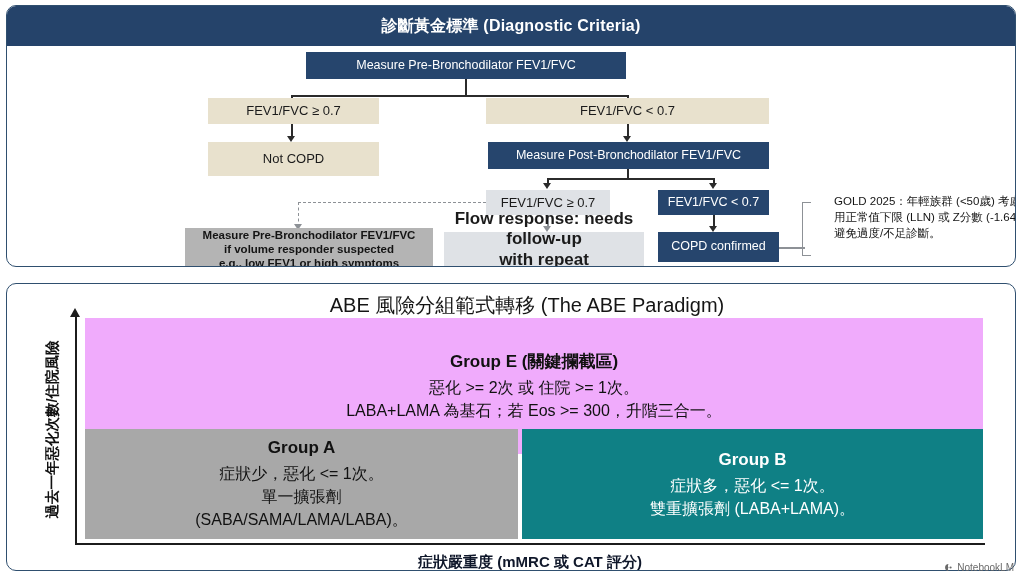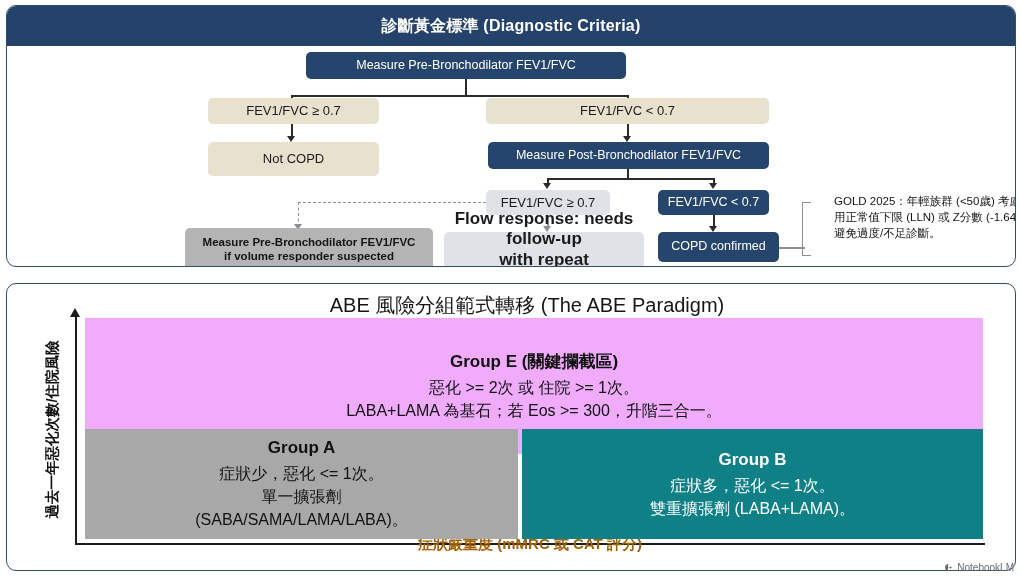--- a/index.html
+++ b/index.html
@@ -64,21 +64,21 @@
     text-align: center;
     font-size: 20px;
     font-weight: normal;
     color: #151515;
   }
 
   
   .node {
     position: absolute;
     box-sizing: border-box;
-    border-radius: 5px;
+    border-radius: 0;
     display: flex;
     align-items: center;
     justify-content: center;
     text-align: center;
     line-height: 1.22;
     padding: 3px 6px;
   }
   .node-navy {
     background: #26456d;
     color: #ffffff;
@@ -237,26 +237,26 @@
     text-align: center;
     transform: rotate(-90deg);
     font-size: 14.5px;
     font-weight: bold;
     color: #101010;
     white-space: nowrap;
   }
   #axis-x-label {
     position: absolute;
     left: 75px;
-    top: 535px;
+    top: 553px;
     width: 910px;
     text-align: center;
     font-size: 15px;
     font-weight: bold;
-    color: #a16207;
+    color: #0f172a;
   }
 
   
   #watermark {
     position: absolute;
     right: 8px;
     bottom: 4px;
     display: flex;
     align-items: center;
     gap: 3px;
@@ -330,20 +330,21 @@
     <span>COPD confirmed</span>
   </div>
 
   <div class="dash-h" style="left:291px; top:196px; width:188px;"></div>
   <div class="dash-v" style="left:291px; top:196px; height:25px;"></div>
   <div class="arrowhead arrow-gray" style="left:287px; top:218px;"></div>
 
   <div class="node node-midgray" style="left:178px; top:222px; width:248px; height:42px; flex-direction:column;">
     <span>Measure Pre-Bronchodilator FEV1/FVC</span>
     <span>if volume responder suspected</span>
+    <span>e.g., low FEV1 or high symptoms</span>
   </div>
 
   <div id="gold-note-bracket"></div>
   <div class="ln ln-h ln-gray" style="left:772px; top:241px; width:26px;"></div>
   <div id="gold-note">GOLD 2025：年輕族群 (&lt;50歲) 考慮使用正常值下限 (LLN) 或 Z分數 (-1.645) 避免過度/不足診斷。</div>
 
 </div>
 
 <div class="panel" id="panel-abe"></div>
 

